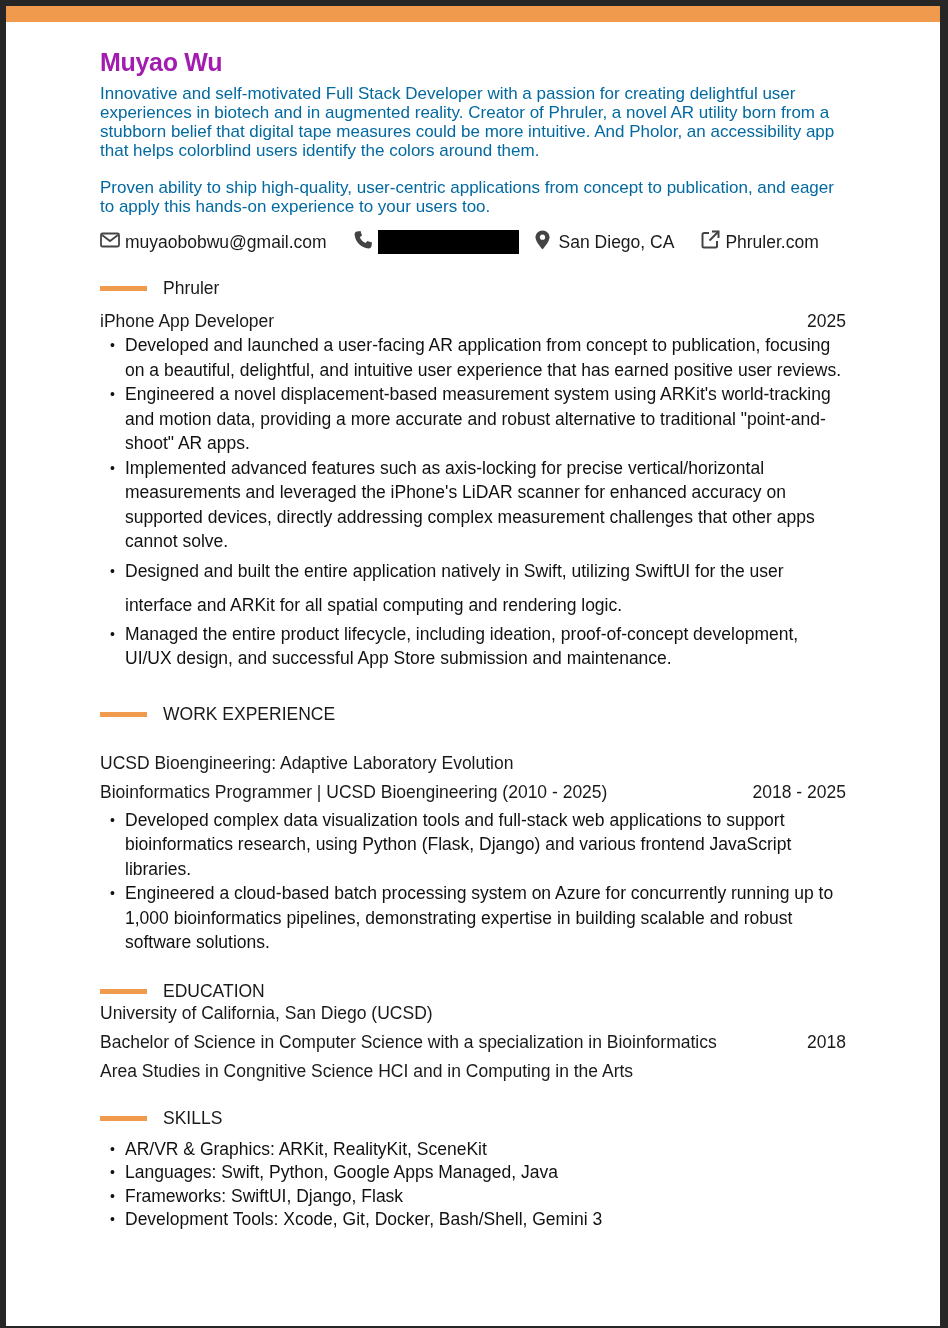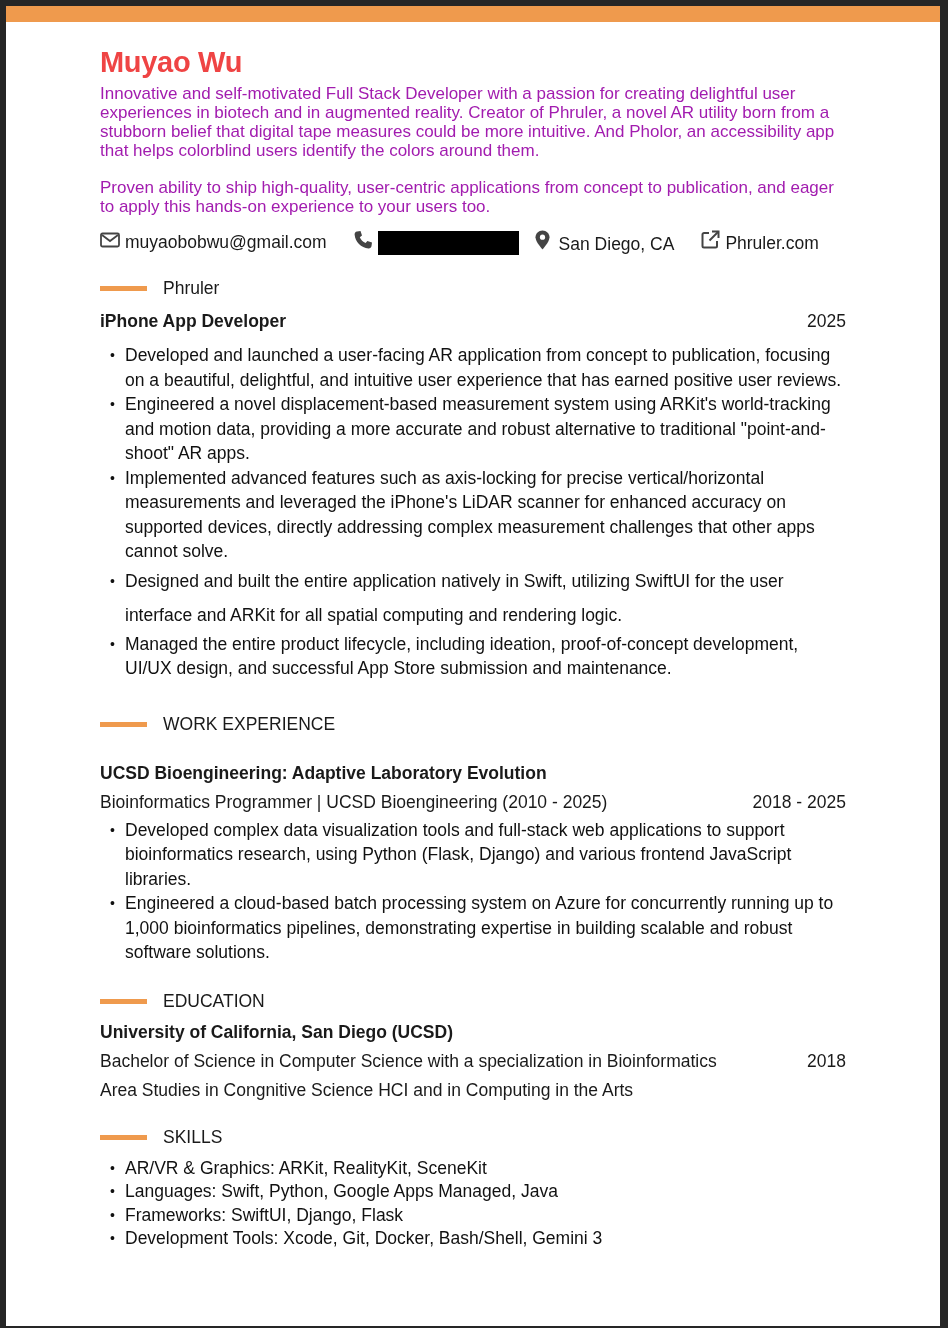--- a/index.html
+++ b/index.html
@@ -6,32 +6,32 @@
   body {
     width: 948px; height: 1328px; background: #262626; overflow: hidden;
     font-family: "Liberation Sans", sans-serif; color: #1a1a1a;
   }
   .page {
     position: absolute; left: 6px; top: 6px; width: 934px; height: 1320px;
     background: #ffffff; overflow: hidden;
   }
   .topbar { position: absolute; left: 0; top: 0; width: 100%; height: 16px; background: #ef9a4d; }
   .content { position: absolute; left: 94px; top: 40px; width: 746px; }
-  .name { font-size: 29px; font-weight: bold; color: #ef4444; line-height: 32px; margin: 0; letter-spacing: -0.3px; }
-  .summary { font-size: 17px; line-height: 19px; margin: 6px 0 0 0; color: #a21caf; }
+  .name { font-size: 25px; font-weight: bold; color: #a21caf; line-height: 32px; margin: 0; letter-spacing: -0.3px; }
+  .summary { font-size: 17px; line-height: 19px; margin: 6px 0 0 0; color: #0369a1; }
   .summary p { margin: 0 0 18px 0; }
   .contact { display: flex; align-items: center; font-size: 17.5px; margin-top: -5px; height: 26px; }
-  .contact .item { display: flex; align-items: flex-end; }
+  .contact .item { display: flex; align-items: center; }
   .contact .ic { display: inline-block; margin-right: 5px; }
   .redact { display: inline-block; width: 141px; height: 24px; background: #000; }
   .section-head { display: flex; align-items: center; margin-top: 20px; height: 20px; }
   .section-head .bar { width: 47px; height: 5px; background: #ef9a4d; margin-right: 16px; }
   .section-head .title { font-size: 17.5px; font-weight: normal; color: #1a1a1a; }
   .row { display: flex; justify-content: space-between; font-size: 17.5px; line-height: 22px; }
-  .bold { font-weight: bold; }
+  .bold { font-weight: normal; }
   ul { margin: 0; padding: 0 0 0 25px; list-style: none; }
   li { position: relative; font-size: 17.5px; line-height: 24.5px; color: #111; }
   li::before { content: "\2022"; position: absolute; left: -15px; top: 0; font-size: 14px; }
   .skills li { line-height: 23.5px; }
 </style>
 </head>
 <body>
 
 <div class="page">
   <div class="topbar"></div>
@@ -84,21 +84,21 @@
     </div>
 
     <div class="section-head" style="margin-top:23px">
       <span class="bar"></span>
       <span class="title">Phruler</span>
     </div>
     <div class="row" style="margin-top:12px">
       <span class="bold">iPhone App Developer</span>
       <span>2025</span>
     </div>
-    <ul style="margin-top:11px">
+    <ul style="margin-top:1px">
       <li>Developed and launched a user-facing AR application from concept to publication, focusing on a beautiful, delightful, and intuitive user experience that has earned positive user reviews.</li>
       <li>Engineered a novel displacement-based measurement system using ARKit's world-tracking and motion data, providing a more accurate and robust alternative to traditional "point-and-shoot" AR apps.</li>
       <li>Implemented advanced features such as axis-locking for precise vertical/horizontal measurements and leveraged the iPhone's LiDAR scanner for enhanced accuracy on supported devices, directly addressing complex measurement challenges that other apps cannot solve.</li>
       <li style="line-height:34px">Designed and built the entire application natively in Swift, utilizing SwiftUI for the user interface and ARKit for all spatial computing and rendering logic.</li>
       <li>Managed the entire product lifecycle, including ideation, proof-of-concept development, UI/UX design, and successful App Store submission and maintenance.</li>
     </ul>
 
     <div class="section-head" style="margin-top:34px">
       <span class="bar"></span>
       <span class="title">WORK EXPERIENCE</span>
@@ -112,21 +112,21 @@
     </div>
     <ul style="margin-top:5px">
       <li>Developed complex data visualization tools and full-stack web applications to support bioinformatics research, using Python (Flask, Django) and various frontend JavaScript libraries.</li>
       <li>Engineered a cloud-based batch processing system on Azure for concurrently running up to 1,000 bioinformatics pipelines, demonstrating expertise in building scalable and robust software solutions.</li>
     </ul>
 
     <div class="section-head" style="margin-top:27px">
       <span class="bar"></span>
       <span class="title">EDUCATION</span>
     </div>
-    <div class="row" style="margin-top:9px">
+    <div class="row" style="">
       <span class="bold">University of California, San Diego (UCSD)</span>
     </div>
     <div class="row" style="margin-top:7px">
       <span>Bachelor of Science in Computer Science with a specialization in Bioinformatics</span>
       <span>2018</span>
     </div>
     <div class="row" style="margin-top:7px">
       <span>Area Studies in Congnitive Science HCI and in Computing in the Arts</span>
     </div>
 

